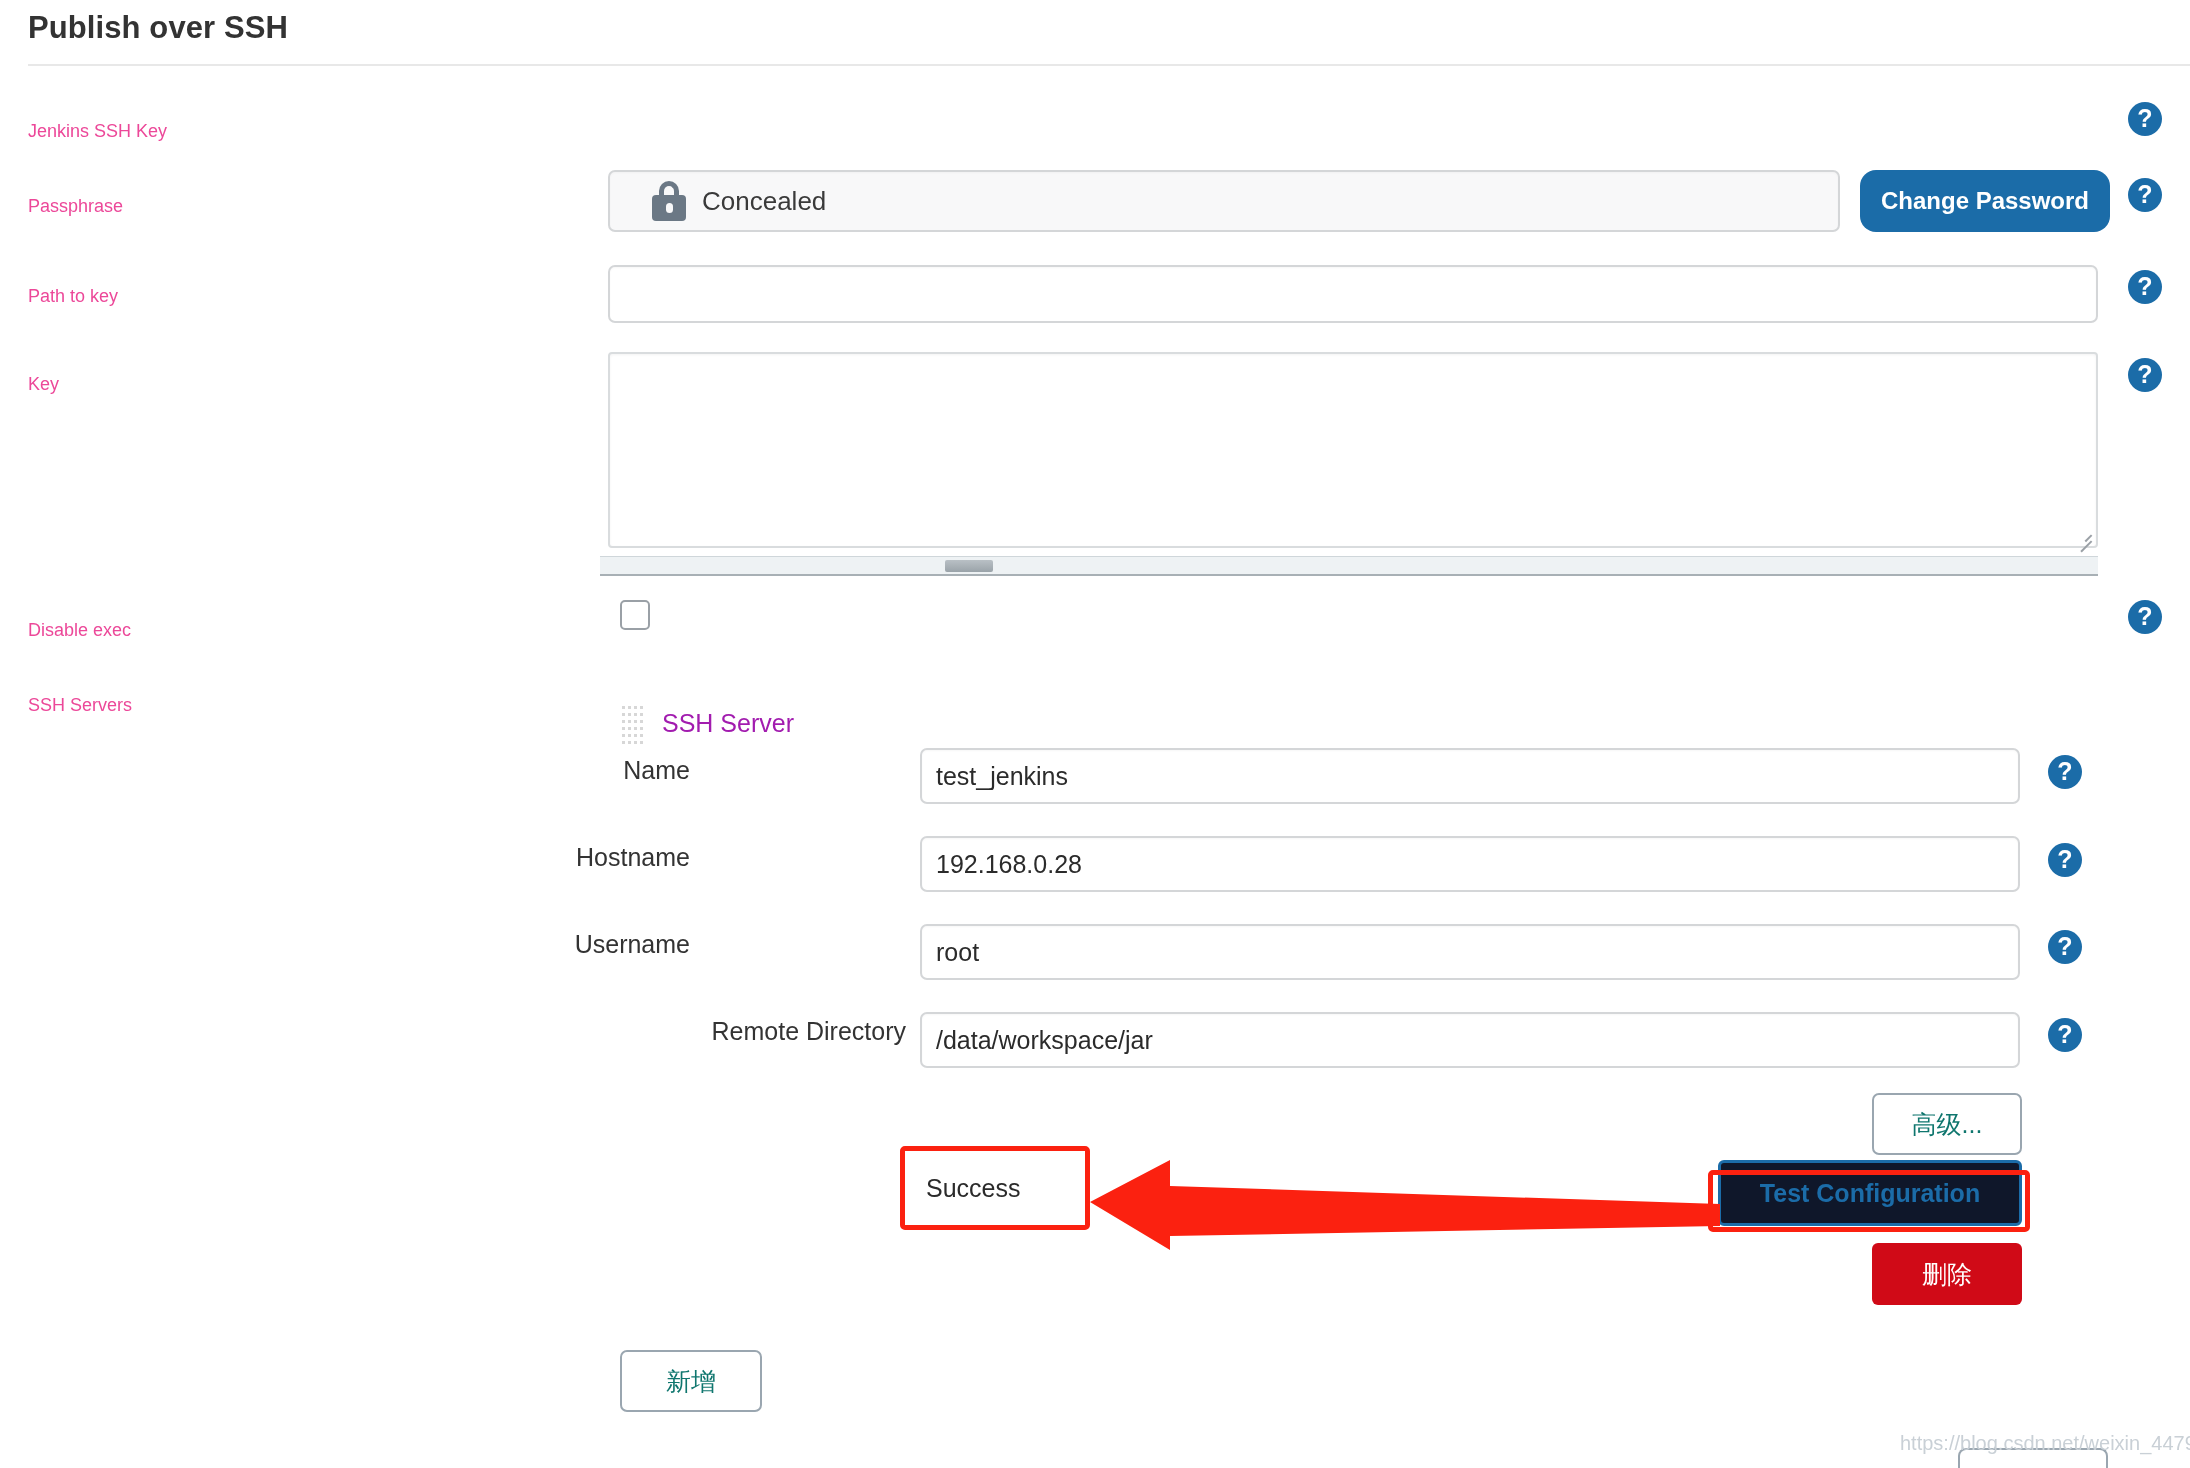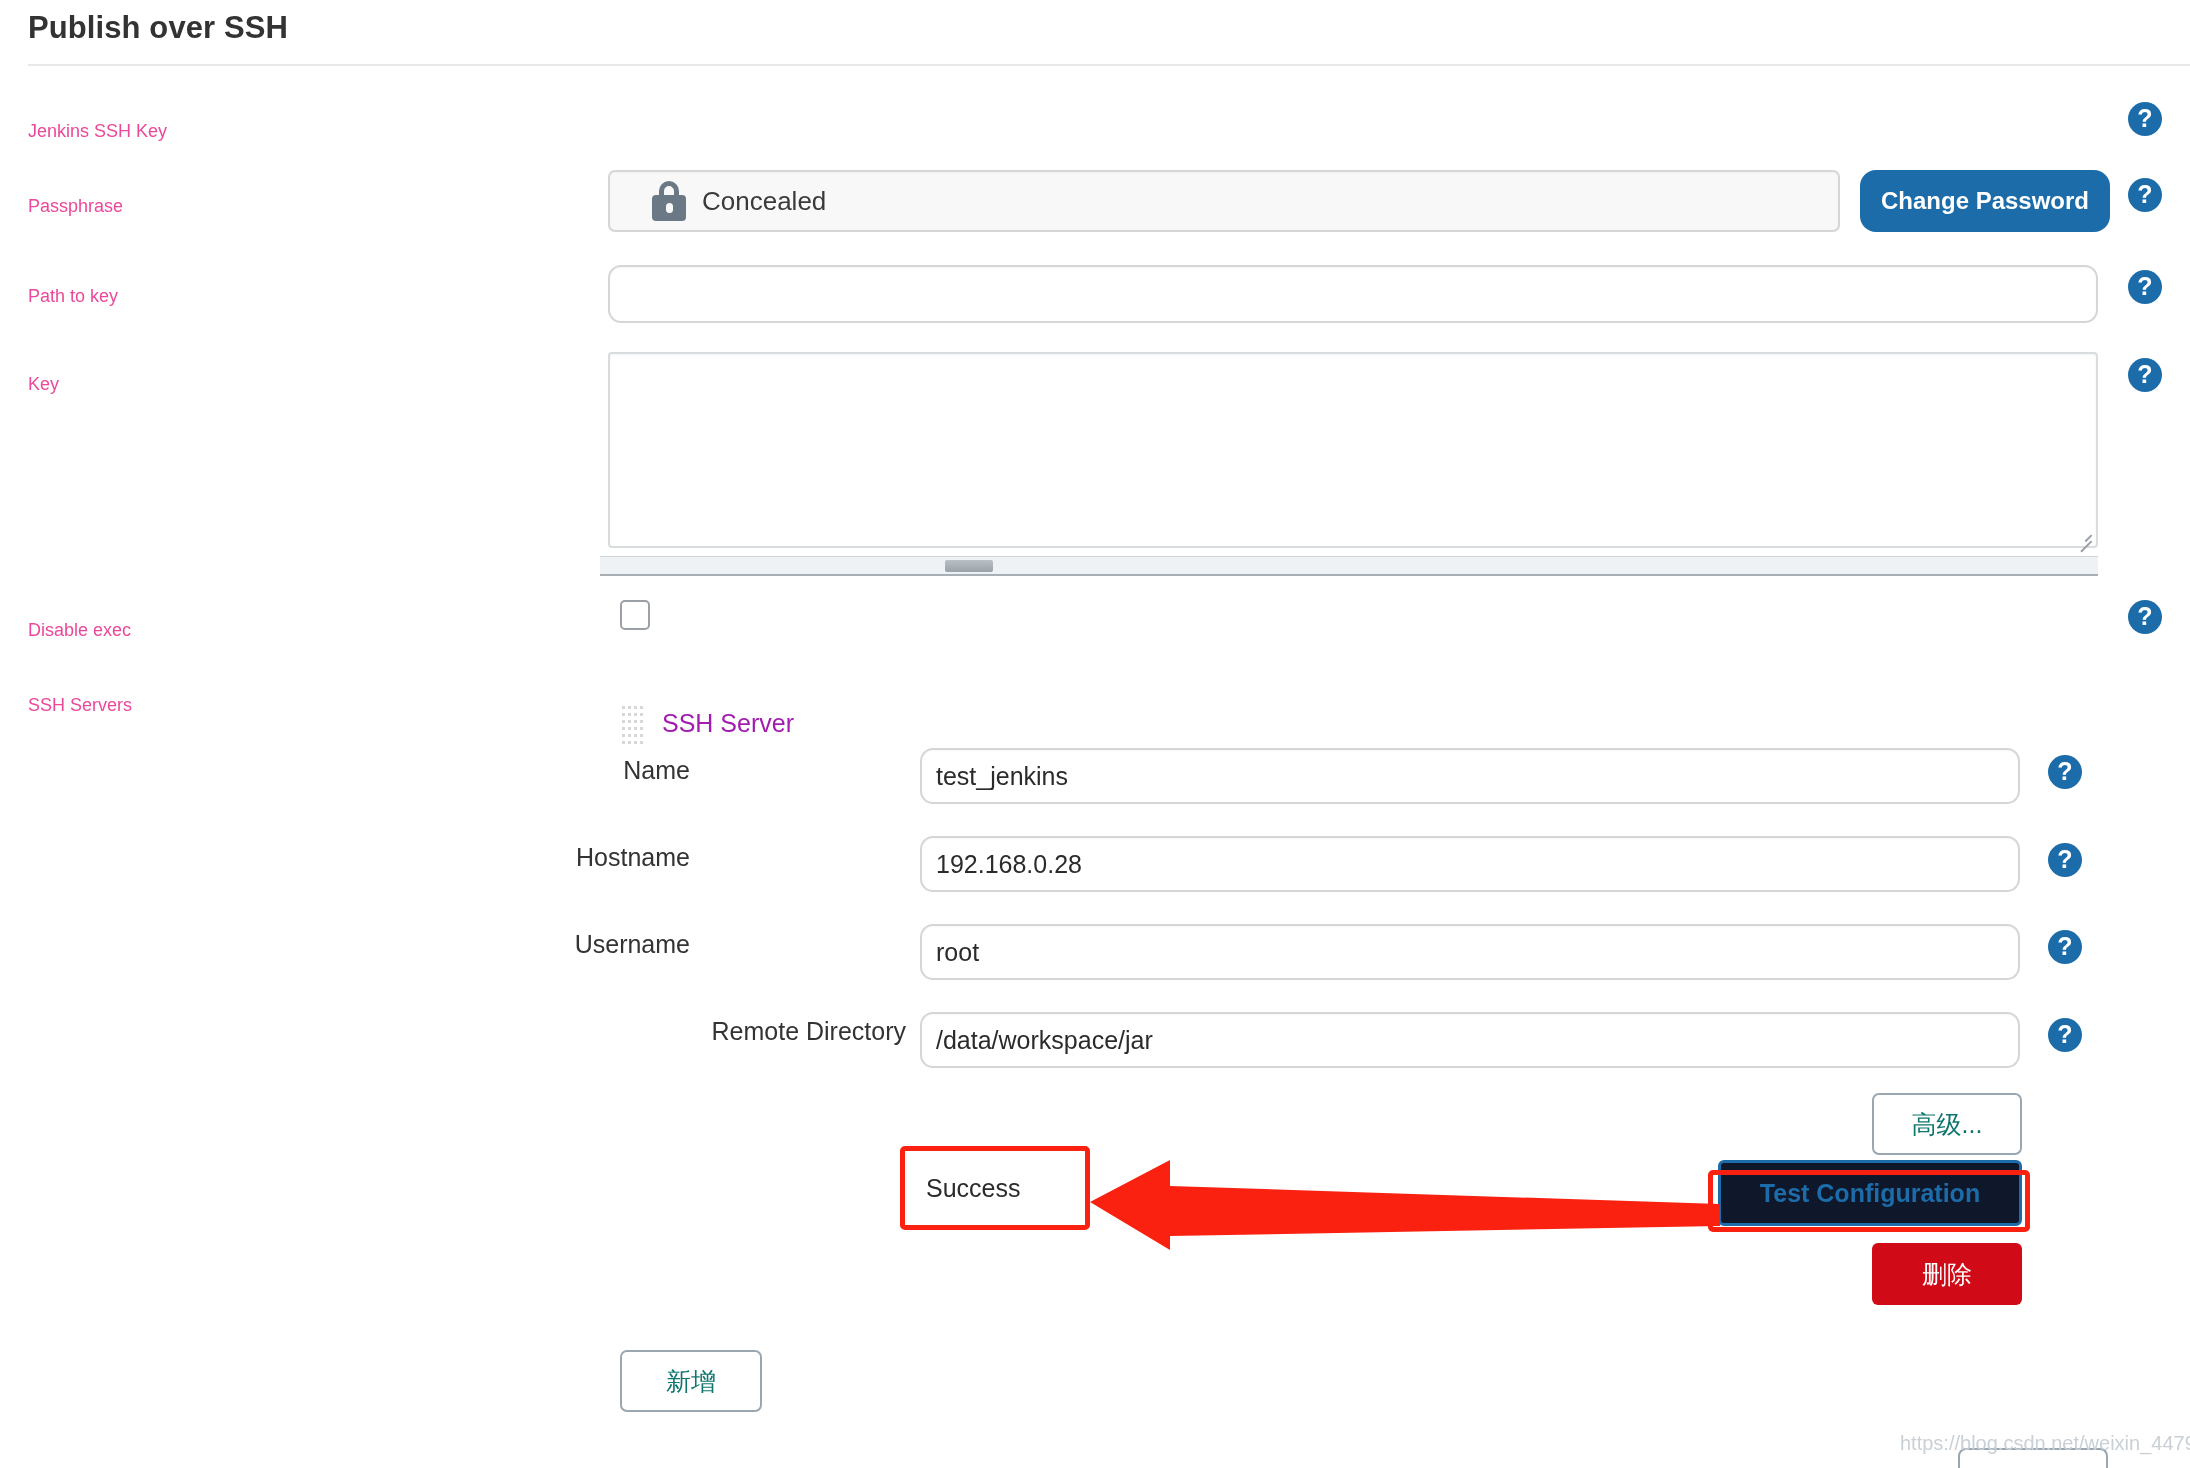--- a/index.html
+++ b/index.html
@@ -32,21 +32,21 @@
   
   .row-label {
     position: absolute;
     font-size: 18px; color: #ec4899; white-space: nowrap; margin-top: 24px;
   }
 
   .text-input {
     position: absolute;
     background: #fff;
     border: 2px solid #d4d6d8;
-    border-radius: 13px;
+    border-radius: 7px;
     font-family: "Liberation Sans", "DejaVu Sans", sans-serif;
     font-size: 25px;
     color: #2b2b2b;
     padding: 0 14px;
     box-shadow: inset 0 1px 2px rgba(0,0,0,0.035);
     outline: none;
   }
 
   
   .concealed-box {

